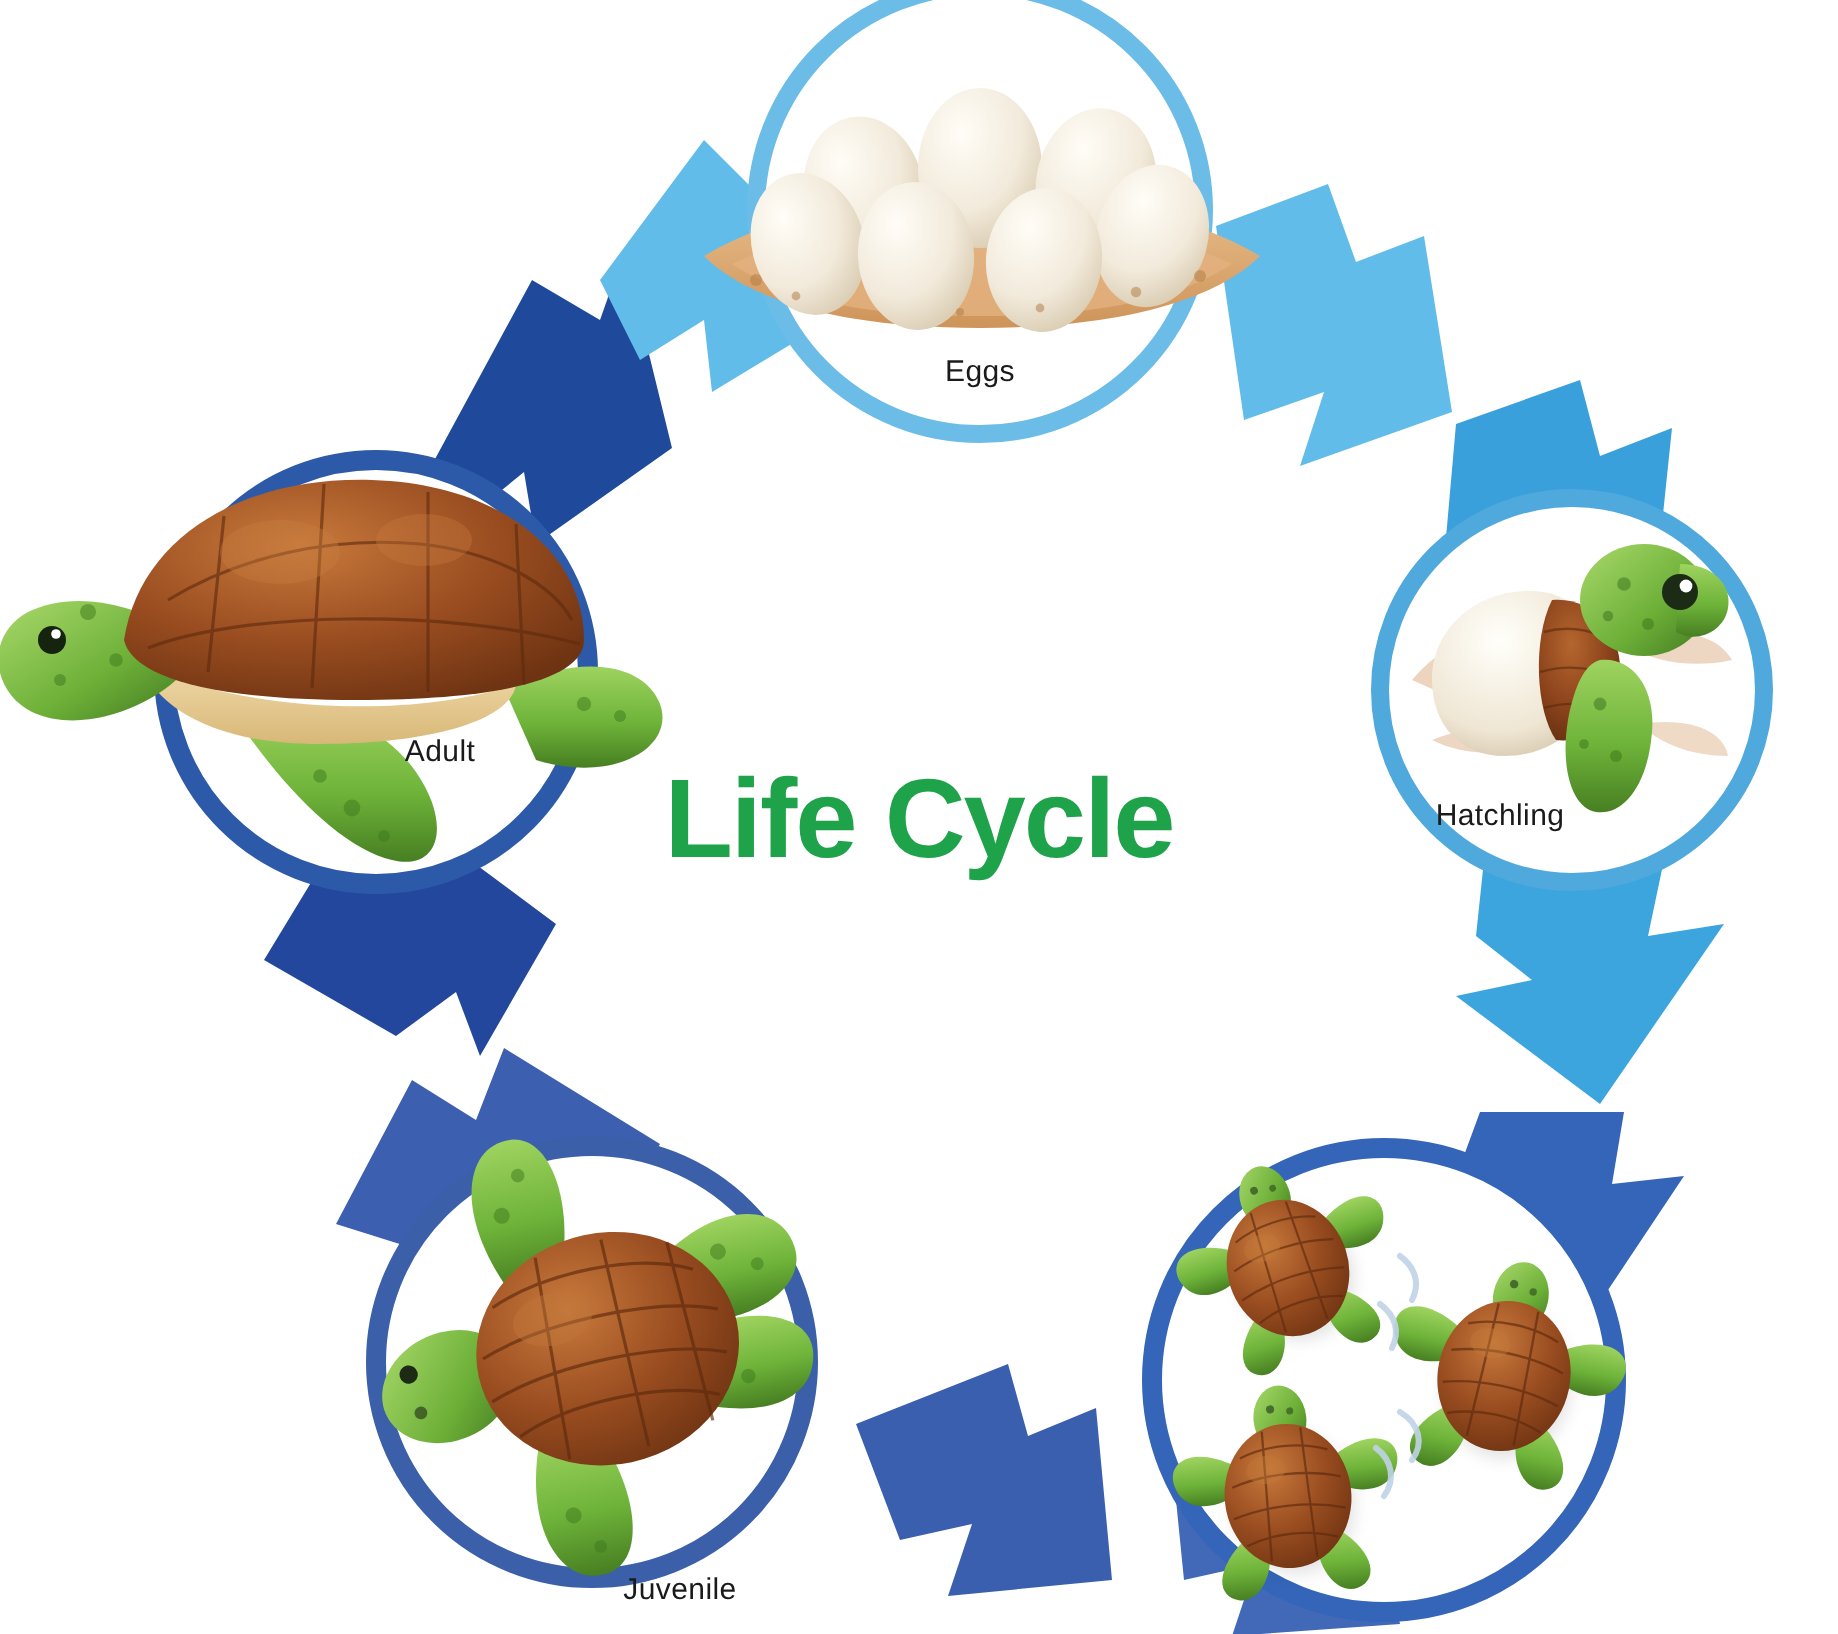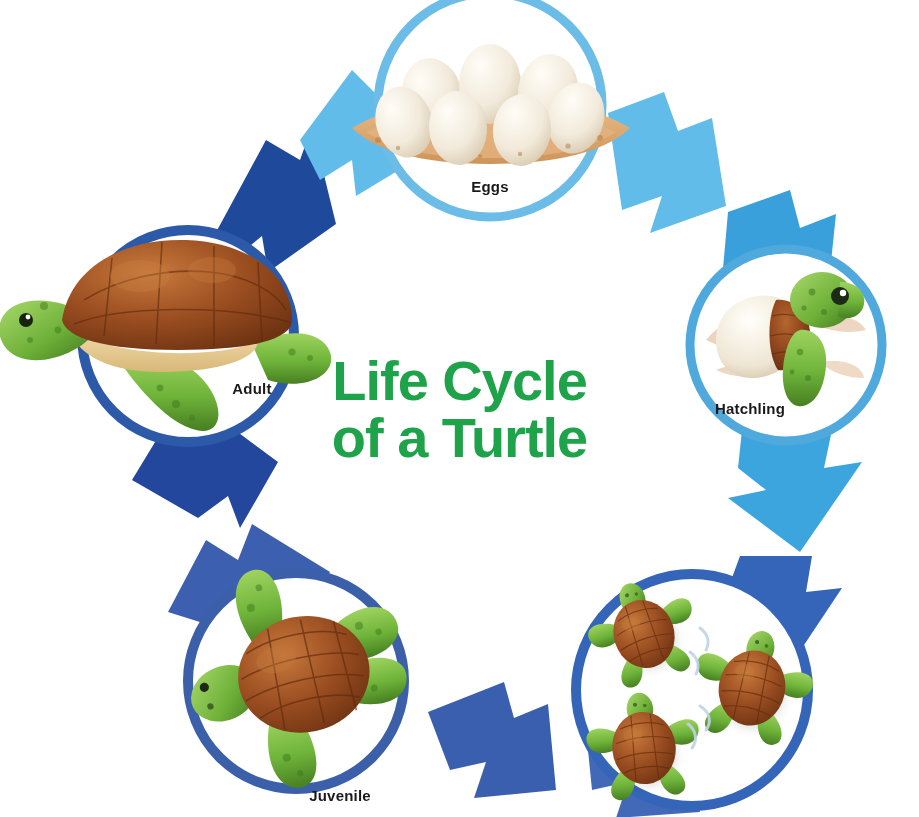--- a/index.html
+++ b/index.html
@@ -1,19 +1,19 @@
 <!DOCTYPE html>
 <html><head>
 <meta charset="utf-8">
 <style>
   html,body{margin:0;padding:0;background:#ffffff;}
   body{width:919px;height:817px;overflow:hidden;font-family:"Liberation Sans",sans-serif;}
   #stage{position:relative;width:919px;height:817px;background:#ffffff;}
   #stage svg{position:absolute;left:0;top:0;}
-  .lbl{position:absolute;font-family:"Liberation Sans",sans-serif;font-weight:bold;color:#1a1a1a;
+  .lbl{position:absolute;font-family:"Liberation Sans",sans-serif;font-weight:normal;color:#1a1a1a;
        white-space:nowrap;transform:translate(-50%,-50%);letter-spacing:.2px;}
   .lbl.sm{font-size:15px;}
   #title{position:absolute;left:50%;top:50%;transform:translate(-50%,-50%);
          text-align:center;color:#1FA34A;font-weight:bold;font-size:56px;line-height:1.02;
          font-family:"Liberation Sans",sans-serif;letter-spacing:-1px;}
   #title .l2{display:block;}
 </style>
 </head>
 <body>
 
@@ -288,21 +288,20 @@
           <circle cx="192" cy="418" r="3"></circle>
           <circle cx="292" cy="352" r="3.6"></circle>
             <circle cx="310" cy="358" r="3"></circle>
         </g>
       </g>
     </g>
   </svg>
 
   <div id="title">
     <span>Life Cycle</span>
-    <span class="l2">of a Turtle</span>
   </div>
 
   <div class="lbl sm" style="left:490px;top:186px;">Eggs</div>
   <div class="lbl sm" style="left:750px;top:408px;">Hatchling</div>
   <div class="lbl sm" style="left:340px;top:795px;">Juvenile</div>
-  <div class="lbl sm" style="left:220px;top:388px;margin-left:32px;">Adult</div>
+  <div class="lbl sm" style="left:220px;top:376px;">Adult</div>
 
 </div>
 
 </body></html>

